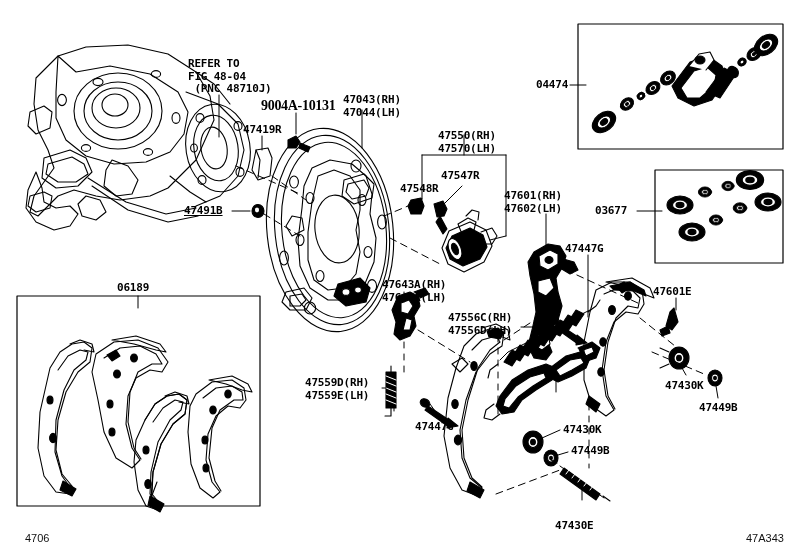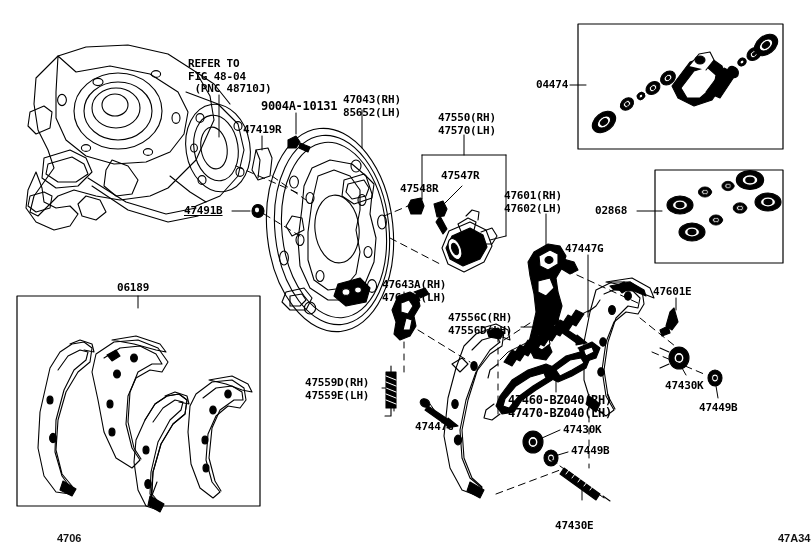--- a/index.html
+++ b/index.html
@@ -18,29 +18,28 @@
   .lbl{
     position:absolute;
     font-family:"DejaVu Sans Mono","Liberation Mono",monospace;
     font-size:11px;
     font-weight:bold;
     color:#000000;
     letter-spacing:-0.2px;
     line-height:12.5px;
     white-space:pre;
   }
-  .lbl.small{font-size:12px;letter-spacing:-0.3px;}
+  .lbl.small{font-size:14px;letter-spacing:-0.3px;font-family:Liberation Serif, serif;}
   .foot{
     position:absolute;
     font-family:"Liberation Sans","DejaVu Sans",sans-serif;
     font-size:11px;
-    font-weight:bold;
+    font-weight:normal;
     color:#111;
     white-space:pre;
-    margin-left:32px;
   }
 </style>
 </head>
 <body>
 
 <div id="sheet">
 
   <svg id="art" viewBox="0 0 811 560" xmlns="http://www.w3.org/2000/svg">
     <defs>
       <g id="seal-a">
@@ -519,55 +518,53 @@
 
   <div class="lbl" style="left:188px;top:58px;">REFER TO
 FIG 48-04
  (PNC 48710J)</div>
 
   <div class="lbl small" style="left:261px;top:100px;">9004A-10131</div>
 
   <div class="lbl" style="left:243px;top:124px;">47419R</div>
 
   <div class="lbl" style="left:343px;top:94px;">47043(RH)
-85652(LH)</div>
-
-  <div class="lbl" style="left:438px;top:112px;">47550(RH)
+47044(LH)</div>
+
+  <div class="lbl" style="left:438px;top:130px;">47550(RH)
 47570(LH)</div>
 
   <div class="lbl" style="left:441px;top:170px;">47547R</div>
 
   <div class="lbl" style="left:400px;top:183px;">47548R</div>
 
   <div class="lbl" style="left:184px;top:205px;text-decoration:underline;">47491B</div>
 
   <div class="lbl" style="left:536px;top:79px;text-align:center;">04474</div>
 
-  <div class="lbl" style="left:595px;top:205px;">02868</div>
+  <div class="lbl" style="left:595px;top:205px;">03677</div>
 
   <div class="lbl" style="left:504px;top:190px;">47601(RH)
 47602(LH)</div>
 
   <div class="lbl" style="left:565px;top:243px;">47447G</div>
 
   <div class="lbl" style="left:653px;top:286px;text-align:center;">47601E</div>
 
   <div class="lbl" style="left:382px;top:279px;">47643A(RH)
 47644A(LH)</div>
 
   <div class="lbl" style="left:448px;top:312px;">47556C(RH)
 47556D(LH)</div>
 
   <div class="lbl" style="left:117px;top:282px;">06189</div>
 
   <div class="lbl" style="left:305px;top:377px;">47559D(RH)
 47559E(LH)</div>
 
-  <div class="lbl small" style="left:508px;top:394px;">47460-BZ040(RH)
-47470-BZ040(LH)</div>
 
   <div class="lbl" style="left:415px;top:421px;">47447G</div>
 
   <div class="lbl" style="left:665px;top:380px;">47430K</div>
 
   <div class="lbl" style="left:699px;top:402px;">47449B</div>
 
   <div class="lbl" style="left:563px;top:424px;">47430K</div>
 
   <div class="lbl" style="left:571px;top:445px;">47449B</div>

